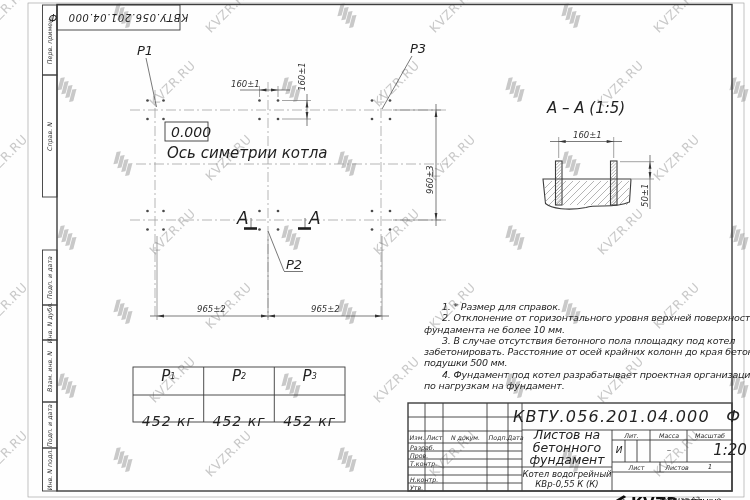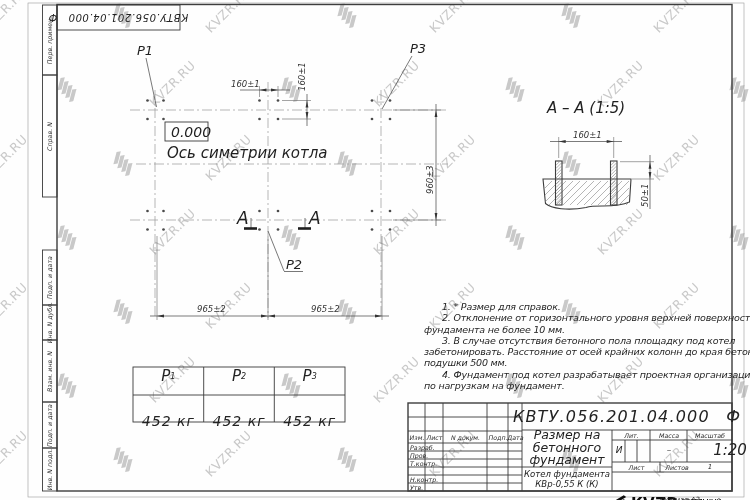--- a/index.html
+++ b/index.html
@@ -492,28 +492,28 @@
         <div class="lcell val">452 кг</div>
         <div class="lcell val">452 кг</div>
         <div class="lcell val">452 кг</div>
       </div>
     </div>
 
     <div class="ctr desig" style="left:524px;top:404px;width:206px;height:25px">КВТУ.056.201.04.000 Ф</div>
 
     <div style="left:522px;top:429px;width:90px;height:38px" class="ctr">
       <div>
-        <div class="doc-line">Размер на</div>
+        <div class="doc-line">Листов на</div>
         <div class="doc-line">бетонного</div>
         <div class="doc-line">фундамент</div>
       </div>
     </div>
     <div style="left:522px;top:468px;width:90px;height:22px" class="ctr">
       <div>
-        <div class="prod-line">Котел фундамента</div>
+        <div class="prod-line">Котел водогрейный</div>
         <div class="prod-line">КВр-0,55 К (К)</div>
       </div>
     </div>
 
     <div class="ctr small" style="left:409px;top:432px;width:16px;height:10px">Изм.</div>
     <div class="ctr small" style="left:426px;top:432px;width:17px;height:10px">Лист</div>
     <div class="ctr small" style="left:444px;top:432px;width:43px;height:10px">N докум.</div>
     <div class="ctr small" style="left:488px;top:432px;width:20px;height:10px">Подп.</div>
     <div class="ctr small" style="left:509px;top:432px;width:13px;height:10px">Дата</div>
     <div class="small" style="left:410px;top:444px;width:35px">Разраб.</div>

